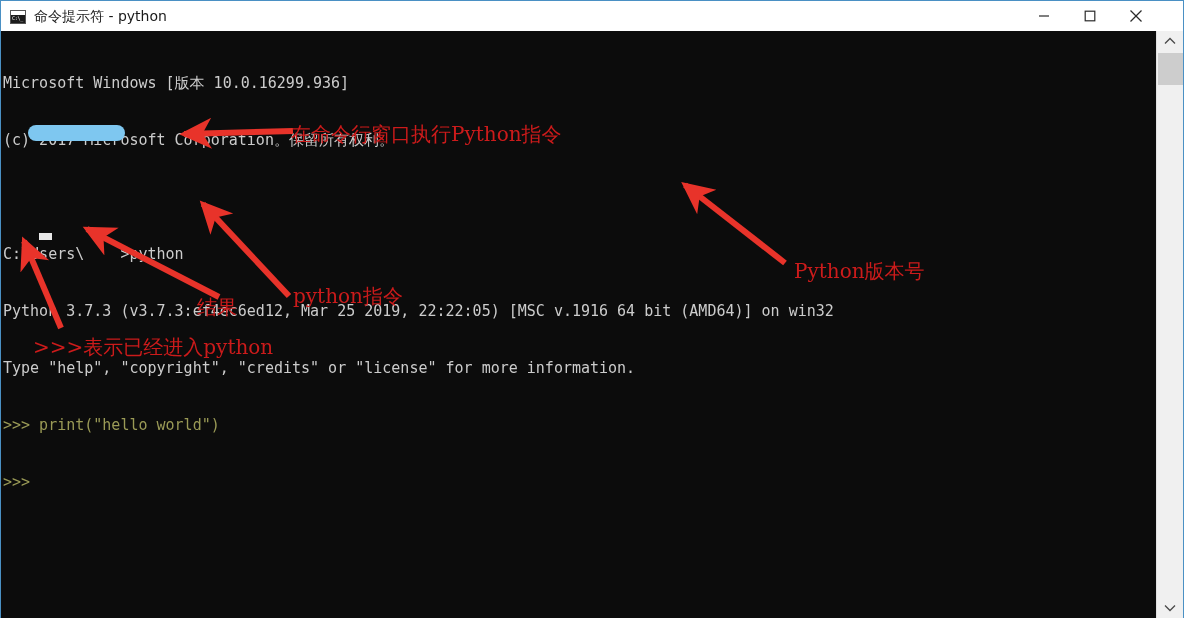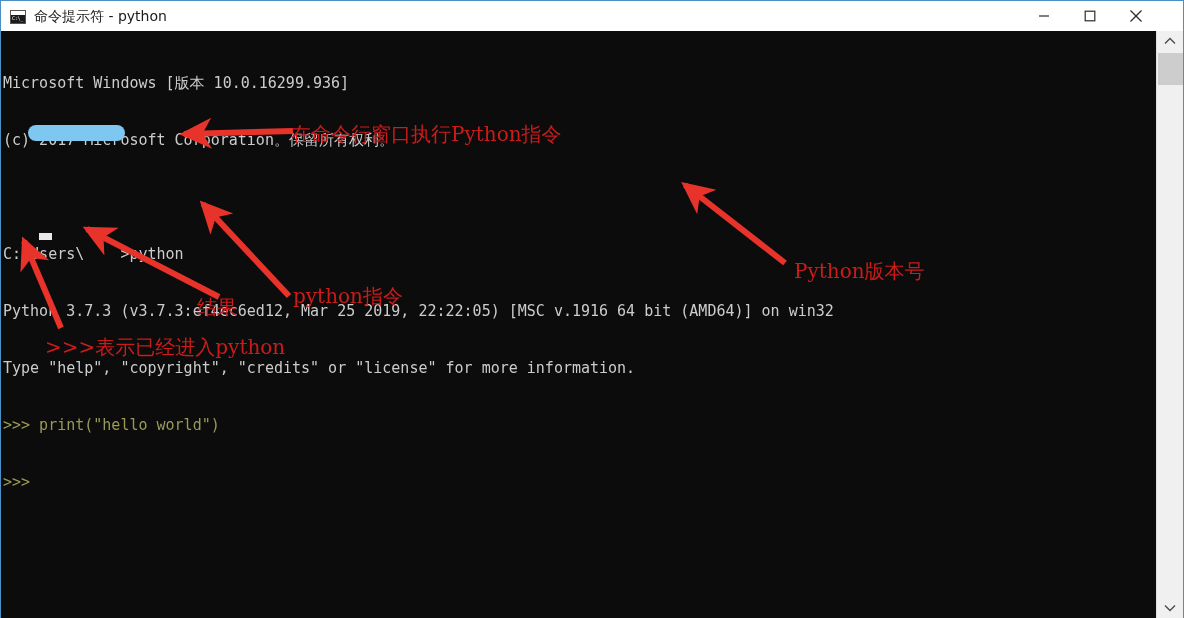--- a/index.html
+++ b/index.html
@@ -124,21 +124,21 @@
     color: #cc1b1b;
     font-family: "DejaVu Serif", "Liberation Serif", serif;
     font-size: 20px;
     line-height: 20px;
     white-space: nowrap;
   }
   #annot-exec   { left: 290px; top: 93px; }
   #annot-ver    { left: 781px; top: 230px; margin-left: 12px; }
   #annot-result { left: 196px; top: 266px; }
   #annot-cmd    { left: 292px; top: 255px; }
-  #annot-enter  { left: 44px;  top: 306px; text-align: right; }
+  #annot-enter  { left: 32px;  top: 306px; text-align: right; }
 
   #arrows {
     position: absolute;
     left: 0; top: 0;
     width: 1155px; height: 587px;
     pointer-events: none;
   }
 
   
   #scrollbar {

